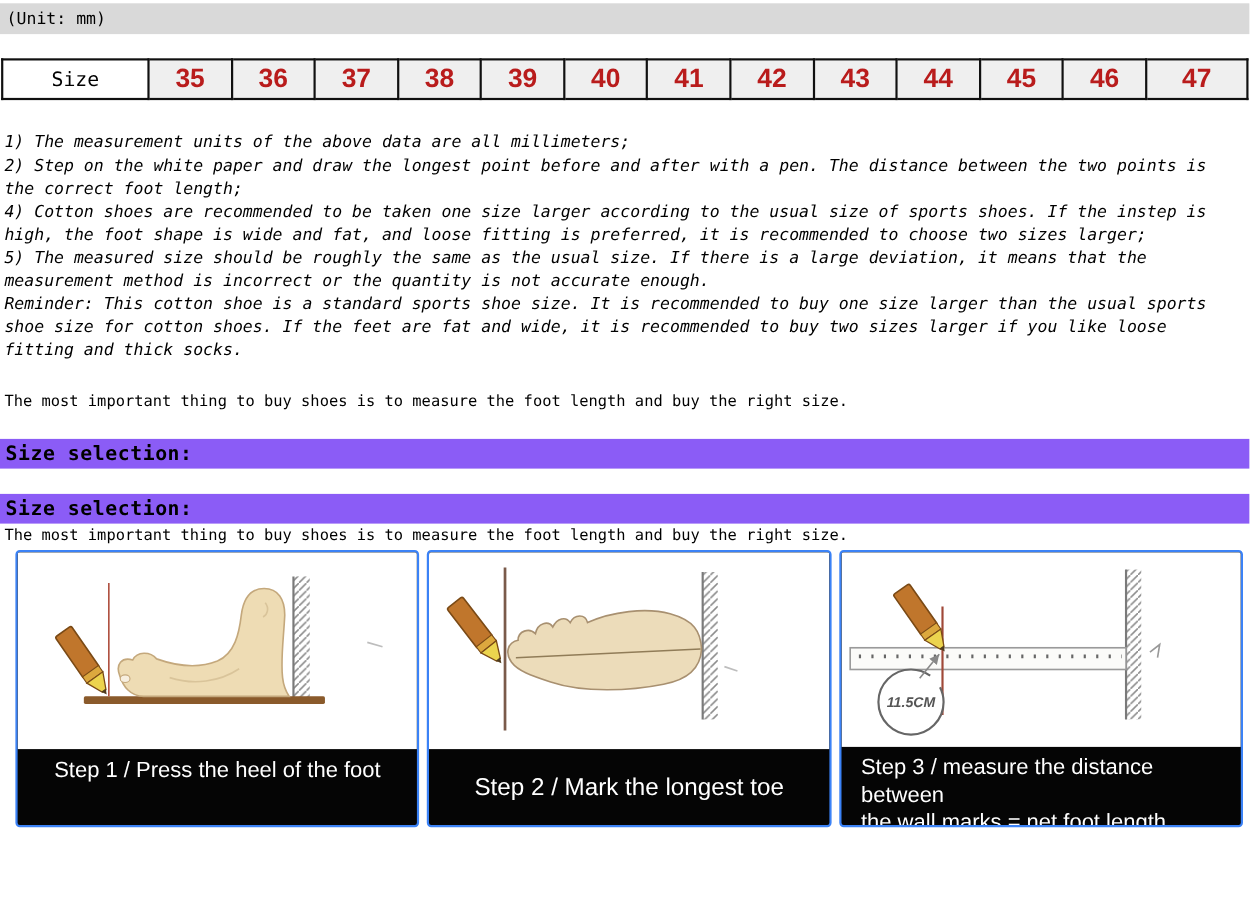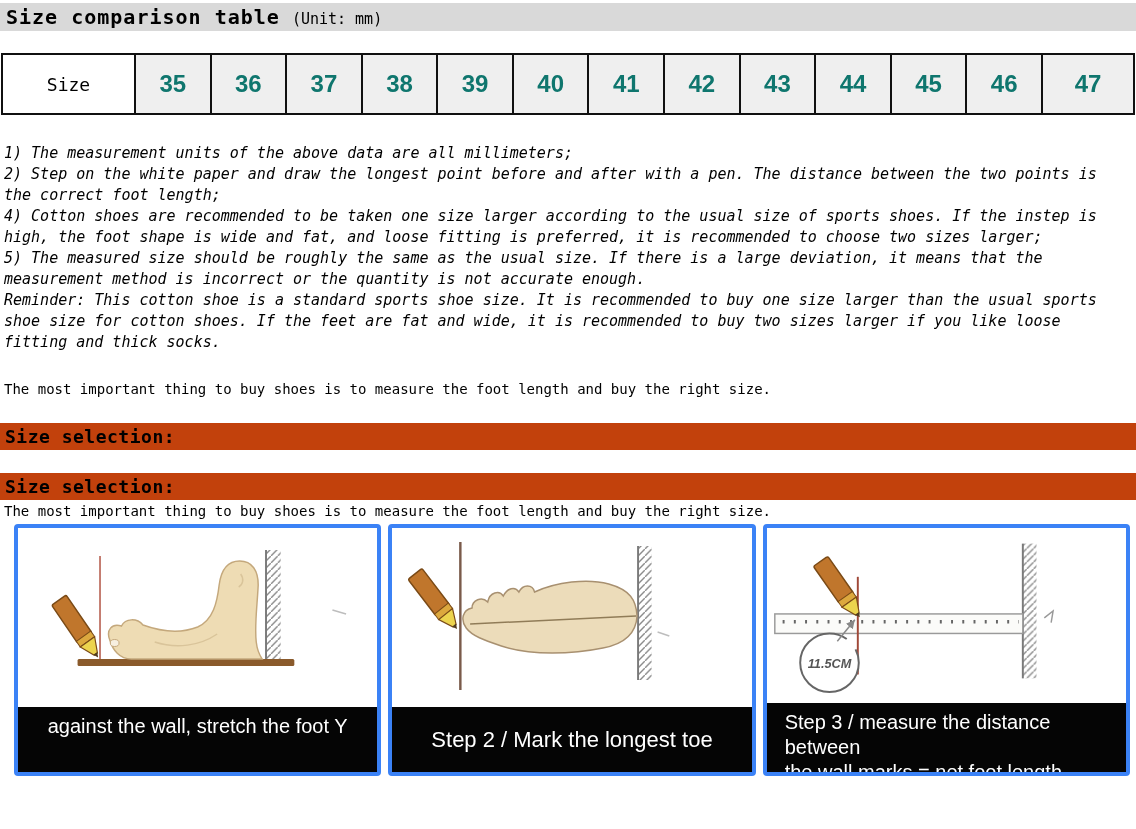--- a/index.html
+++ b/index.html
@@ -7,51 +7,50 @@
     width:1136px;height:829px;background:#ffffff;overflow:hidden;
     font-family:"DejaVu Sans Mono","Liberation Mono",monospace;color:#000;
   }
   
   .titlebar{margin-top:3px;height:28px;background:#d9d9d9;display:flex;align-items:baseline;gap:12px;padding-left:6px;box-sizing:border-box;}
   .titlebar .title{font-size:20px;font-weight:bold;letter-spacing:1px;line-height:28px;}
   .titlebar .unit{font-size:15px;line-height:28px;}
 
   
   table.sizes{border-collapse:collapse;table-layout:fixed;width:1134px;margin:22px 1px 0 1px;}
-  table.sizes td{border:2px solid #101010;text-align:center;vertical-align:middle;padding:12px;background:#efefef;overflow:hidden;}
+  table.sizes td{border:2px solid #101010;text-align:center;vertical-align:middle;padding:0;background:#efefef;overflow:hidden;}
   table.sizes td.lbl{background:#ffffff;font-size:18px;}
   col.c0{width:133px;} col.cl{width:92px;}
   tr.r1 td{height:34px;} tr.r2 td{height:25px;} tr.r3 td{height:21px;}
-  .num{font-family:"Liberation Sans",sans-serif;font-weight:bold;color:#0f766e;}
+  .num{font-family:"Liberation Sans",sans-serif;font-weight:bold;color:#b91c1c;}
   tr.r1 .num{font-size:24px;}
   tr.r2 .num{font-size:20px;}
   tr.r3 .num{font-size:16px;letter-spacing:-0.5px;}
 
   
   .notes{margin:28px 0 0 4px;width:1126px;font-size:15px;line-height:21px;}
   .notes p{margin:0;font-style:italic;}
   .tip1{margin:26px 0 0 4px;font-size:14px;line-height:21px;}
-  .bar{margin-top:23px;height:27px;background:#c2410c;font-size:18px;font-weight:bold;line-height:27px;padding-left:5px;box-sizing:border-box;letter-spacing:0.5px;}
+  .bar{margin-top:23px;height:27px;background:#8b5cf6;font-size:18px;font-weight:bold;line-height:27px;padding-left:5px;box-sizing:border-box;letter-spacing:0.5px;}
   .tip2{margin:2px 0 0 4px;font-size:14px;line-height:18px;}
 
   
   .panels{margin-top:4px;padding:0 6px 0 14px;display:flex;gap:7px;height:252px;box-sizing:border-box;}
-  figure.panel{flex:1;margin:0;border:4px solid #3b82f6;border-radius:4px;overflow:hidden;display:flex;flex-direction:column;background:#050505;}
+  figure.panel{flex:1;margin:0;border:2px solid #3b82f6;border-radius:4px;overflow:hidden;display:flex;flex-direction:column;background:#050505;}
   .panel-img{height:179px;background:#ffffff;}
   .panel-img svg{display:block;width:100%;height:100%;}
   .cap{flex:1;color:#ffffff;font-family:"Liberation Sans",sans-serif;}
   .cap-1{text-align:center;font-size:20px;line-height:26px;padding-top:6px;}
   .cap-2{display:flex;align-items:center;justify-content:center;font-size:22px;}
   .cap-3{font-size:20px;line-height:25px;padding:7px 0 0 18px;}
 </style>
 </head>
 <body>
 
 <div class="titlebar">
-  <span class="title">Size comparison table</span>
   <span class="unit">(Unit: mm)</span>
 </div>
 
 <table class="sizes">
   <colgroup>
     <col class="c0">
       <col>
       <col>
       <col>
       <col>
@@ -120,21 +119,21 @@
         <g transform="translate(74,118) rotate(-35)">
           <rect x="-9" y="-56" width="18" height="46" rx="2" fill="#c0762c" stroke="#7a4a16" stroke-width="1.5"></rect>
           <rect x="-9" y="-12" width="18" height="7" fill="#dca83e" stroke="#7a4a16" stroke-width="1"></rect>
           <polygon points="-9,-5 9,-5 2,10 -2,10" fill="#ecd44e" stroke="#7a4a16" stroke-width="1.2"></polygon>
           <polygon points="-2.5,9 2.5,9 0,14" fill="#503c1e"></polygon>
         </g>
         <path d="M322,82 l14,4" stroke="#bdbdbd" stroke-width="1.5" fill="none"></path>
       </svg>
     </div>
     <figcaption class="cap cap-1">
-      <div>against the wall, stretch the foot Y</div>
+      <div>Step 1 / Press the heel of the foot</div>
     </figcaption>
   </figure>
 
   <figure class="panel">
     <div class="panel-img">
       <svg viewBox="0 0 368 179" preserveAspectRatio="none">
         <defs>
           <pattern id="hatchB" patternUnits="userSpaceOnUse" width="7" height="7">
             <path d="M0,7 L7,0" stroke="#8a8a8a" stroke-width="1.4"></path>
           </pattern>

